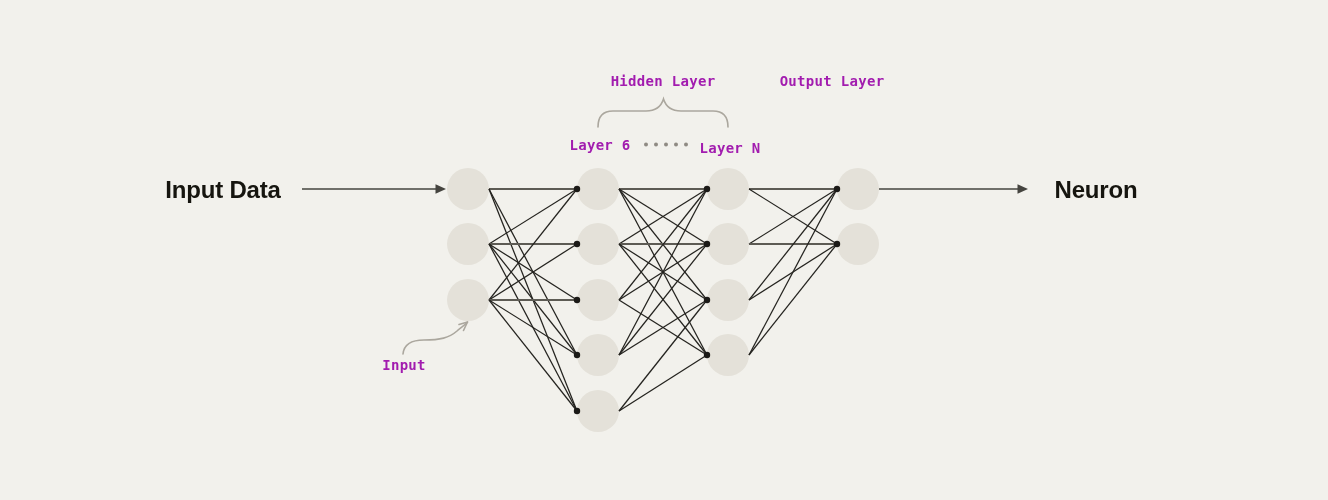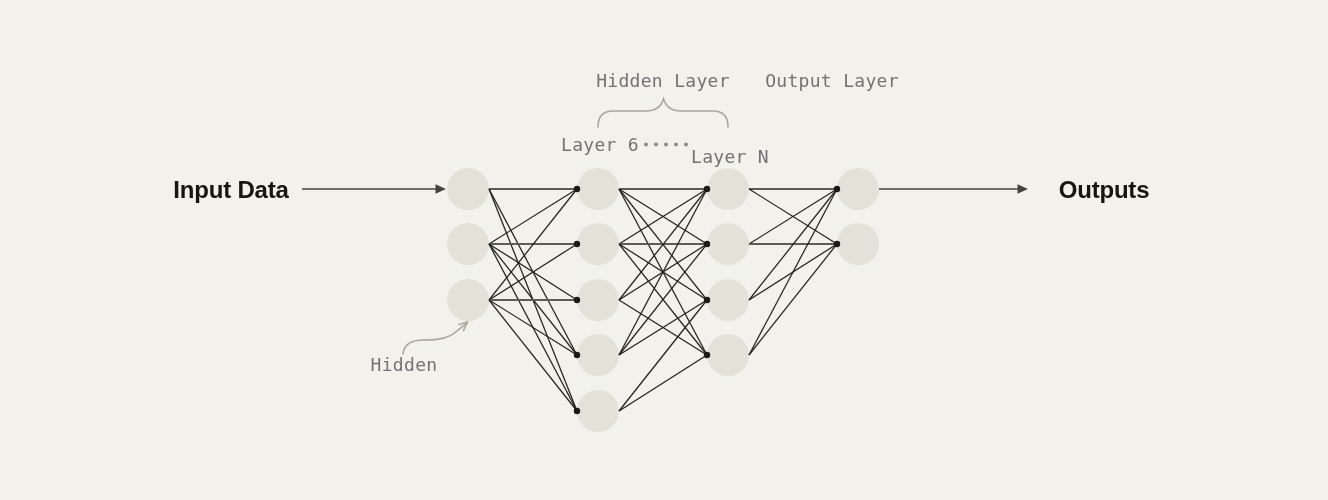--- a/index.html
+++ b/index.html
@@ -23,28 +23,27 @@
     white-space: nowrap;
     line-height: 1;
     color: #201f1b;
   }
   .lbl-sans {
     font-family: "Liberation Sans", sans-serif;
     font-weight: 700;
     font-size: 24px;
     letter-spacing: -0.2px;
     color: #16150f;
-    margin-left: 8px;
   }
   .lbl-mono {
     font-family: "DejaVu Sans Mono", monospace;
-    font-weight: 400;
-    font-size: 18px;
+    font-weight: 700;
+    font-size: 14px;
     letter-spacing: 0.3px;
-    color: #737373;
+    color: #a21caf;
   }
 </style>
 </head>
 <body>
 
 <div class="stage">
 
   <svg class="diagram" width="1328" height="500" viewBox="0 0 1328 500">
 
     <g id="net-layer">
@@ -137,24 +136,24 @@
 
     <g fill="none" stroke-width="1.6" stroke-linecap="round" stroke="#aba79e">
       <path d="M 403 354 C 404 344, 411 340, 424 340 C 440 340, 449 338, 457 331
                C 461 327, 464 326, 467.5 322"></path>
       <path d="M 467.5 322 L 459 324.5 M 467.5 322 L 463.5 330.5"></path>
     </g>
   </svg>
 
   <div class="lbl lbl-sans" style="left:223px; top:190px;">Input Data</div>
 
-  <div class="lbl lbl-sans" style="left:1096px; top:190px;">Outputs</div>
+  <div class="lbl lbl-sans" style="left:1096px; top:190px;">Neuron</div>
 
   <div class="lbl lbl-mono" style="left:663px; top:81px;">Hidden Layer</div>
 
   <div class="lbl lbl-mono" style="left:832px; top:81px;">Output Layer</div>
 
   <div class="lbl lbl-mono" style="left:600px; top:145px;">Layer 6</div>
 
-  <div class="lbl lbl-mono" style="left:730px; top:157px;">Layer N</div>
+  <div class="lbl lbl-mono" style="left:730px; top:148px;">Layer N</div>
 
-  <div class="lbl lbl-mono" style="left:404px; top:365px;">Hidden</div>
+  <div class="lbl lbl-mono" style="left:404px; top:365px;">Input</div>
 </div>
 
 </body></html>

